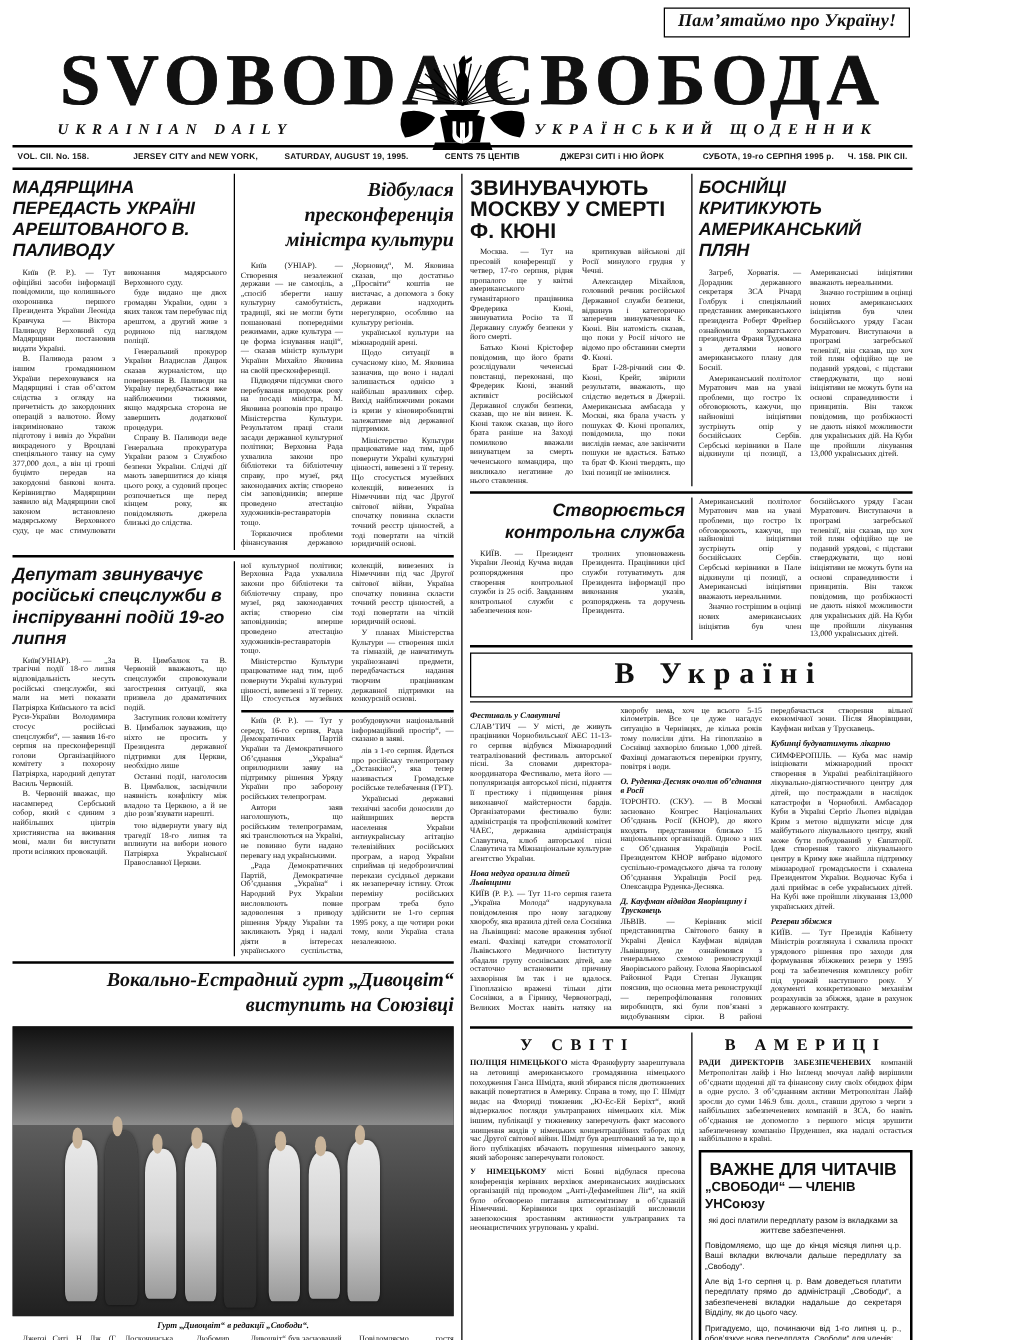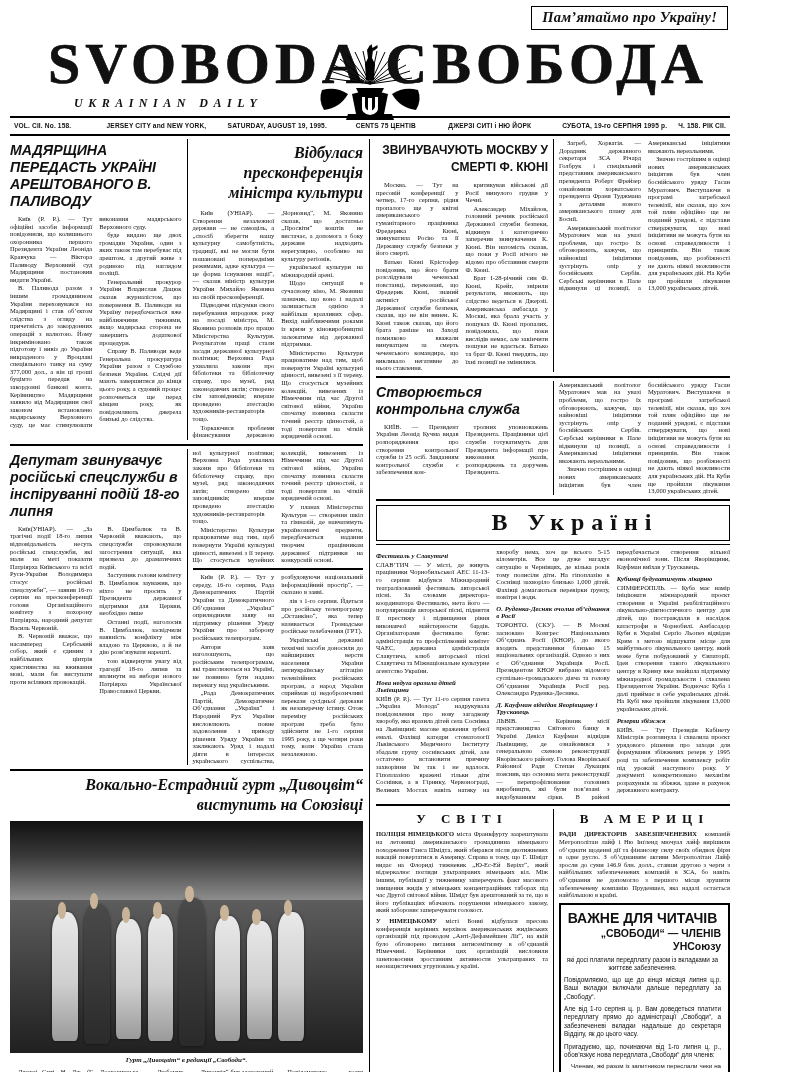--- a/index.html
+++ b/index.html
@@ -14,21 +14,21 @@
           padding:2px 10px 3px 10px;font-family:"Liberation Serif",serif;
           font-style:italic;font-weight:bold;font-size:14.5px;letter-spacing:.2px;}
   .masthead{position:relative;height:84px;}
   .mast-name{position:absolute;top:4px;font-family:"Liberation Serif",serif;
              font-weight:bold;font-size:58px;letter-spacing:5px;line-height:60px;
              -webkit-text-stroke:0.6px #000;}
   .mast-left{left:38px;}
   .mast-right{right:22px;}
   .mast-sub{position:absolute;top:66px;font-family:"Liberation Serif",serif;
             font-style:italic;font-weight:bold;font-size:12px;letter-spacing:5.5px;}
-  .sub-left{left:64px;}
+  .sub-left{left:36px;}
   .sub-right{right:28px;}
   .emblem{position:absolute;left:50%;transform:translateX(-50%);top:14px;
           width:104px;height:78px;}
 
   .rule-thick{border-top:2.2px solid #000;margin:2px 0 0 0;}
   .rule-thin{border-top:0.8px solid #000;}
   .infobar{display:flex;align-items:center;height:14px;font-family:"Liberation Sans",sans-serif;
            font-size:6.6px;font-weight:bold;letter-spacing:.15px;padding:0 4px;}
   .infobar span{white-space:nowrap;}
   .ib1{width:13%;}.ib2{width:17%;}.ib3{width:18%;}.ib4{width:13%;}
@@ -36,21 +36,21 @@
 
   
   .body-area{display:flex;margin-top:3px;}
   .half{width:50%;box-sizing:border-box;}
   .half.left{padding-right:6px;border-right:1px solid #000;}
   .half.right{padding-left:6px;}
 
   .hl-italic{font-family:"Liberation Sans",sans-serif;font-style:italic;font-weight:bold;
              font-size:14.2px;line-height:17px;text-align:left;margin:3px 0 5px 0;}
   .hl-roman{font-family:"Liberation Sans",sans-serif;font-weight:bold;
-            font-size:12px;line-height:17px;text-align:right;margin:3px 0 5px 0;}
+            font-size:17px;line-height:17px;text-align:left;margin:3px 0 5px 0;}
   .hl-serif-it{font-family:"Liberation Serif",serif;font-style:italic;font-weight:bold;
             font-size:16px;line-height:20px;text-align:right;margin:4px 0 6px 0;}
 
   .cols2{column-count:2;column-gap:7px;column-rule:none;}
   .cols3{column-count:3;column-gap:7px;}
   .cols4{column-count:4;column-gap:6px;}
   p.t{margin:0 0 1px 0;text-indent:8px;text-align:justify;
       font-family:"Liberation Serif",serif;font-size:6.5px;line-height:7.6px;
       hyphens:auto;-webkit-hyphens:auto;}
   p.t.nofirst{text-indent:0;}
@@ -78,21 +78,21 @@
       border-radius:40% 40% 12% 12%/16% 16% 6% 6%;box-shadow:0 0 3px rgba(0,0,0,.6);}
   .photo .head{position:absolute;width:2.4%;height:7%;border-radius:50%;
       background:#c9b49a;}
   .photo .dark{background:linear-gradient(180deg,#4a4a4a 0%,#2a2a2a 100%);}
 
   
   .adbox{border:2.4px solid #000;padding:5px 7px 6px 3px;margin-top:4px;}
   .ad-t1{font-family:"Liberation Sans",sans-serif;font-weight:bold;font-size:14px;
          text-align:center;line-height:16px;}
   .ad-t2{font-family:"Liberation Sans",sans-serif;font-weight:bold;font-size:10.5px;
-         text-align:right;line-height:13px;margin-top:1px;}
+         text-align:left;line-height:13px;margin-top:1px;}
   .ad-t3{font-family:"Liberation Sans",sans-serif;font-size:6.4px;text-align:center;
          line-height:8px;margin-top:3px;}
   .ad-p{font-family:"Liberation Sans",sans-serif;font-size:6.4px;line-height:8.4px;
         margin:4px 0 0 0;text-align:justify;}
   .ad-price{font-family:"Liberation Sans",sans-serif;font-weight:bold;font-size:10px;
             text-align:center;margin:5px 0 3px 0;}
   .ad-sign{font-family:"Liberation Sans",sans-serif;font-weight:bold;font-size:7px;
            text-align:right;margin-top:3px;}
   .ad-small{font-family:"Liberation Sans",sans-serif;font-size:6.2px;line-height:8px;
             margin:3px 0 0 0;text-align:justify;text-indent:7px;}
@@ -140,20 +140,21 @@
         </g>
         <g fill="#fff">
           <path d="M50 54 h4 v14 h-4 z"></path>
           <path d="M44 53 h3 v9 q0 4 5 5 v4 q-9 -1 -8 -9 z"></path>
           <path d="M57 53 h3 v9 q1 8 -8 9 v-4 q5 -1 5 -5 z"></path>
         </g>
       </svg>
     </div>
 
     <div class="mast-name mast-right">СВОБОДА</div>
+    <div class="mast-sub sub-right">УКРАЇНСЬКИЙ ЩОДЕННИК</div>
   </div>
 
   <div class="rule-thick"></div>
   <div class="infobar">
     <span class="ib1">VOL. CII. No. 158.</span>
     <span class="ib2">JERSEY CITY and NEW YORK,</span>
     <span class="ib3">SATURDAY, AUGUST 19, 1995.</span>
     <span class="ib4">CENTS 75 ЦЕНТІВ</span>
     <span class="ib5">ДЖЕРЗІ СИТІ і НЮ ЙОРК</span>
     <span class="ib6">СУБОТА, 19-го СЕРПНЯ 1995 р.</span>
@@ -186,21 +187,21 @@
             <p class="t">Щодо ситуації в сучасному кіно, М. Яковина зазначив, що воно і надалі залишається однією з найбільш вразливих сфер. Вихід найближчими роками із кризи у кіновиробництві залежатиме від державної підтримки.</p>
             <p class="t">Міністерство Культури працюватиме над тим, щоб повернути Україні культурні цінності, вивезені з її терену. Що стосується музейних колекцій, вивезених із Німеччини під час Другої світової війни, Україна спочатку повинна скласти точний реєстр цінностей, а тоді повертати на чіткій юридичній основі.</p>
           </div>
         </div>
       </div>
 
       <div class="divider-hh"></div>
 
       <div style="display:flex;">
         <div style="width:50%;padding-right:5px;box-sizing:border-box;">
-          <div class="hl-italic">Депутат звинувачує російські спецслужби в інспіруванні подій 18-го липня</div>
+          <div class="hl-italic">Депутат звинувачує російські спецслужби в інспіруванні подій 19-го липня</div>
           <div class="cols2">
             <p class="t">Київ(УНІАР). — „За трагічні події 18-го липня відповідальність несуть російські спецслужби, які мали на меті показати Патріярха Київського та всієї Руси-України Володимира стосує російські спецслужби“, — заявив 16-го серпня на пресконференції голови Організаційного комітету з похорону Патріярха, народний депутат Василь Червоній.</p>
             <p class="t">В. Червоній вважає, що насамперед Сербський собор, який є єдиним з найбільших цінтрів християнства на вживання мові, мали би виступати проти всіляких провокацій.</p>
             <p class="t">В. Цимбалюк та В. Червоній вважають, що спецслужби спровокували загострення ситуації, яка призвела до драматичних подій.</p>
             <p class="t">Заступник голови комітету В. Цимбалюк зауважив, що ніхто не просить у Президента державної підтримки для Церкви, необхідно лише</p>
             <p class="t">Останні події, наголосив В. Цимбалюк, засвідчили наявність конфлікту між владою та Церквою, а й не дію розв’язувати нарешті.</p>
             <p class="t">тою відвернути увагу від трагедії 18-го липня та вплинути на вибори нового Патріярха Української Православної Церкви.</p>
           </div>
         </div>
         <div style="width:50%;padding-left:5px;box-sizing:border-box;border-left:1px solid #000;">
@@ -264,33 +265,34 @@
           <div class="hl-roman">ЗВИНУВАЧУЮТЬ МОСКВУ У СМЕРТІ Ф. КЮНІ</div>
           <div class="cols2">
             <p class="t">Москва. — Тут на пресовій конференції у четвер, 17-го серпня, рідня пропалого ще у квітні американського гуманітарного працівника Фредерика Кюні, звинуватила Росію та її Державну службу безпеки у його смерті.</p>
             <p class="t">Батько Кюні Крістофер повідомив, що його брати розслідували чеченські повстанці, переконані, що Фредерик Кюні, знаний активіст російської Державної служби безпеки, сказав, що не він винен. К. Кюні також сказав, що його брата раніше на Заході помилково вважали винуватцем за смерть чеченського командира, що викликало негативне до нього ставлення.</p>
             <p class="t">критикував військові дії Росії минулого грудня у Чечні.</p>
             <p class="t">Александер Міхайлов, головний речник російської Державної служби безпеки, відкинув і категорично заперечив звинувачення К. Кюні. Він натомість сказав, що поки у Росії нічого не відомо про обставини смерти Ф. Кюні.</p>
             <p class="t">Брат І-28-річний син Ф. Кюні, Крейг, звірили результати, вважають, що слідство ведеться в Джерзіі. Американська амбасада у Москві, яка брала участь у пошуках Ф. Кюні пропалих, повідомила, що поки вислідів немає, але закінчити пошуки не вдається. Батько та брат Ф. Кюні твердять, що їхні позиції не змінилися.</p>
           </div>
         </div>
         <div style="width:50%;padding-left:5px;box-sizing:border-box;border-left:1px solid #000;">
+          <div class="hl-italic">БОСНІЙЦІ КРИТИКУЮТЬ АМЕРИКАНСЬКИЙ ПЛЯН</div>
           <div class="cols2">
             <p class="t">Загреб, Хорватія. — Дорадник державного секретаря ЗСА Річард Голбрук і спеціяльний представник американського президента Роберт Фрейзер ознайомили хорватського президента Франя Туджмана з деталями нового американського плану для Боснії.</p>
             <p class="t">Американський політолог Муратович мав на увазі проблеми, що гостро їх обговорюють, кажучи, що найновіші ініціятиви зустрінуть опір у боснійських Сербів. Сербські керівники в Пале відкинули ці позиції, а Американські ініціятиви вважають нереальними.</p>
             <p class="t">Значно гострішим в оцінці нових американських ініціятив був член боснійського уряду Гасан Муратович. Виступаючи в програмі загребської телевізії, він сказав, що хоч той плян офіційно ще не поданий урядові, є підстави стверджувати, що нові ініціятиви не можуть бути на основі справедливости і принципів. Він також повідомив, що розбіжності не дають ніякої можливости для українських дій. На Куби ще пройшли лікування 13,000 українських дітей.</p>
           </div>
         </div>
       </div>
 
       <div class="divider-hh"></div>
 
       <div style="display:flex;">
         <div style="width:50%;padding-right:5px;box-sizing:border-box;">
-          <div class="hl-italic" style="text-align:left;font-style:italic;">Створюється контрольна служба</div>
+          <div class="hl-italic" style="text-align:right;font-style:italic;">Створюється контрольна служба</div>
           <div class="cols2">
             <p class="t">КИЇВ. — Президент України Леонід Кучма видав розпорядження про створення контрольної служби із 25 осіб. Завданням контрольної служби є забезпечення кон-</p>
             <p class="t">тролних уповноважень Президента. Працівники цієї служби готуватимуть для Президента інформації про виконання указів, розпоряджень та доручень Президента.</p>
           </div>
         </div>
         <div style="width:50%;padding-left:5px;box-sizing:border-box;border-left:1px solid #000;">
           <div class="cols2">
             <p class="t nofirst">Американський політолог Муратович мав на увазі проблеми, що гостро їх обговорюють, кажучи, що найновіші ініціятиви зустрінуть опір у боснійських Сербів. Сербські керівники в Пале відкинули ці позиції, а Американські ініціятиви вважають нереальними.</p>
             <p class="t">Значно гострішим в оцінці нових американських ініціятив був член боснійського уряду Гасан Муратович. Виступаючи в програмі загребської телевізії, він сказав, що хоч той плян офіційно ще не поданий урядові, є підстави стверджувати, що нові ініціятиви не можуть бути на основі справедливости і принципів. Він також повідомив, що розбіжності не дають ніякої можливости для українських дій. На Куби ще пройшли лікування 13,000 українських дітей.</p>
           </div>

